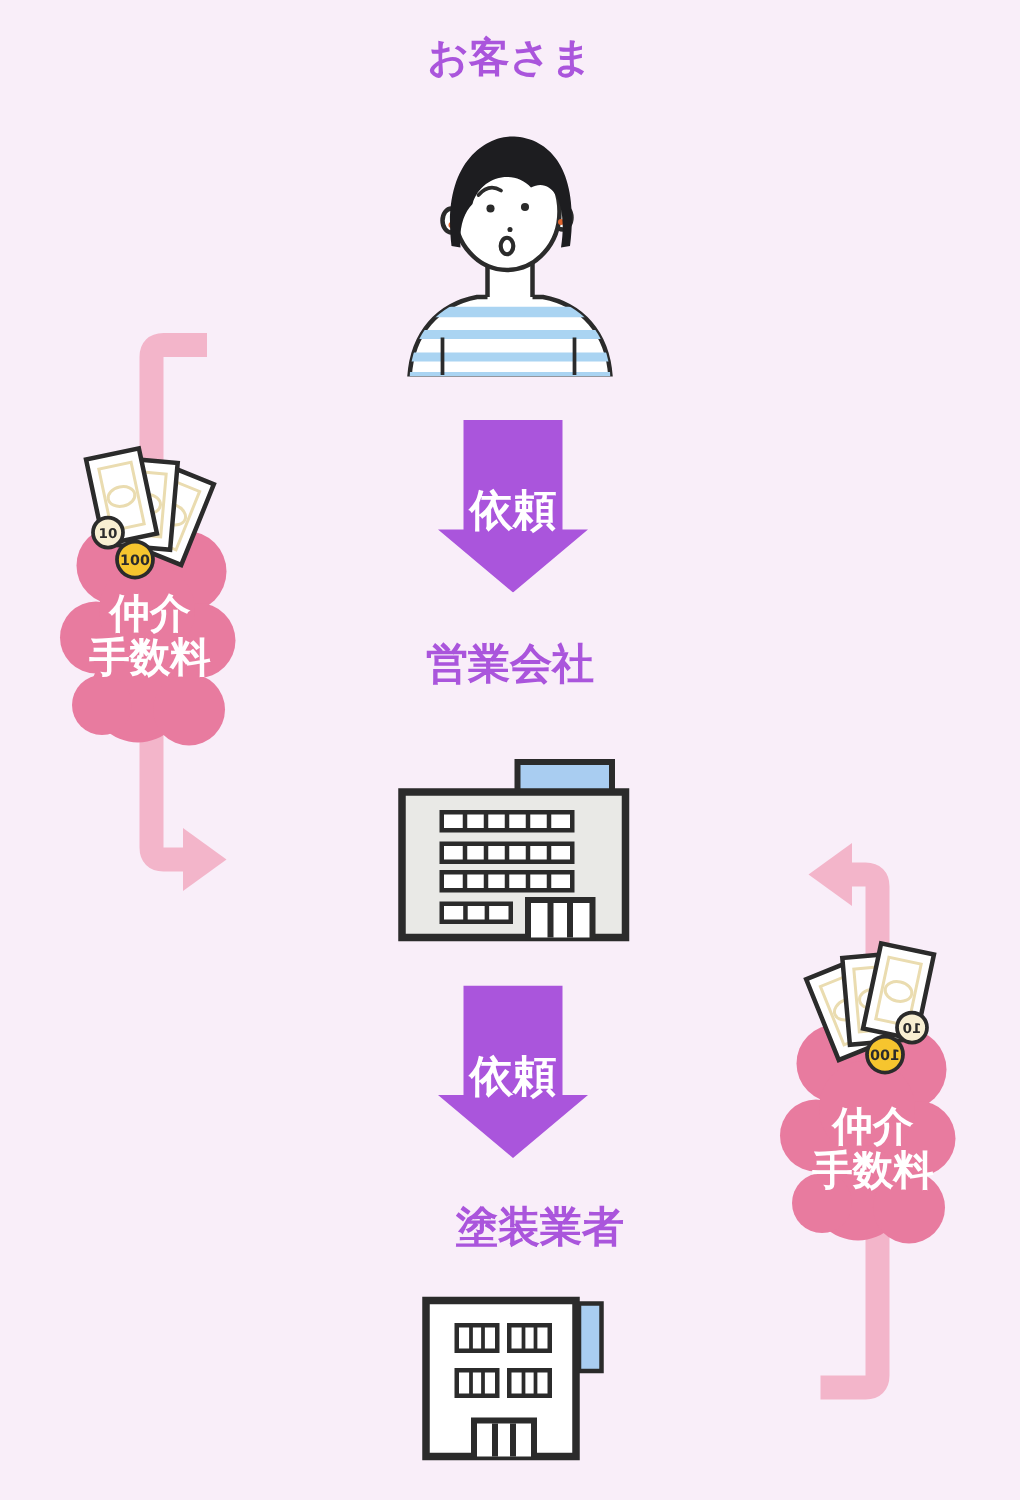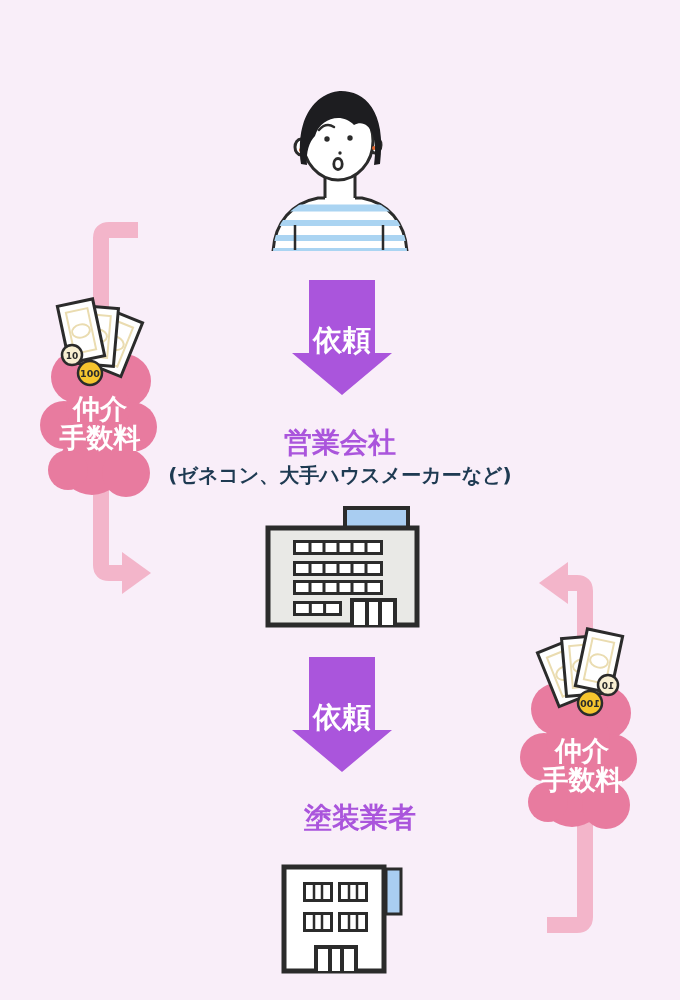--- a/index.html
+++ b/index.html
@@ -79,20 +79,21 @@
       <circle cx="68" cy="192" r="32" class="f-cloud"></circle>
       <circle cx="62" cy="248" r="32" class="f-cloud"></circle>
       <circle cx="96" cy="258" r="24" class="f-cloud"></circle>
       <circle cx="38" cy="255" r="20" class="f-cloud"></circle>
     </g>
   </defs>
 </svg>
 
 <div class="canvas">
 
+  <div class="node-label" style="top:24px;">お客さま</div>
 
   <svg class="abs" style="left:270px;top:84px;" width="140" height="167" viewBox="0 0 140 167">
     <defs>
       <clipPath id="torso-clip">
         <path d="M 3 167 C 5 138 22 119 48 114 L 92 114 C 118 119 135 138 137 167 Z"></path>
       </clipPath>
     </defs>
 
     <path d="M 3 167 C 5 138 22 119 48 114 L 92 114 C 118 119 135 138 137 167 Z" class="f-white o-stroke" stroke-width="3"></path>
     <g clip-path="url(#torso-clip)">
@@ -122,21 +123,20 @@
     <circle cx="70" cy="69" r="1.7" class="f-dark"></circle>
     <ellipse cx="68" cy="80" rx="4.2" ry="5.5" class="f-white o-stroke" stroke-width="2.8"></ellipse>
   </svg>
 
   <svg class="abs" style="left:292px;top:280px;" width="100" height="115" viewBox="0 0 100 115">
     <polygon points="17,0 83,0 83,73 100,73 50,115 0,73 17,73" class="f-purple"></polygon>
     <text x="50" y="70" class="arrow-label">依頼</text>
   </svg>
 
   <div class="node-label" style="top:428px;font-size:28px;">営業会社</div>
-  <div class="node-sublabel" style="top:463px;">(ゼネコン、大手ハウスメーカーなど)</div>
 
   <svg class="abs" style="left:264px;top:506px;" width="156" height="122" viewBox="0 0 156 122">
     <rect x="81" y="2" width="63" height="22" class="f-blue o-stroke" stroke-width="4"></rect>
     <rect x="4" y="22" width="149" height="97" class="f-gray o-stroke" stroke-width="5"></rect>
 
     <g>
       <rect x="29" y="34" width="90" height="15" class="f-dark"></rect>
       <rect x="32" y="37" width="84" height="9" class="f-white"></rect>
       <path d="M46 36v11 M60 36v11 M74 36v11 M88 36v11 M102 36v11" class="f-none o-stroke" stroke-width="3"></path>
     </g>

